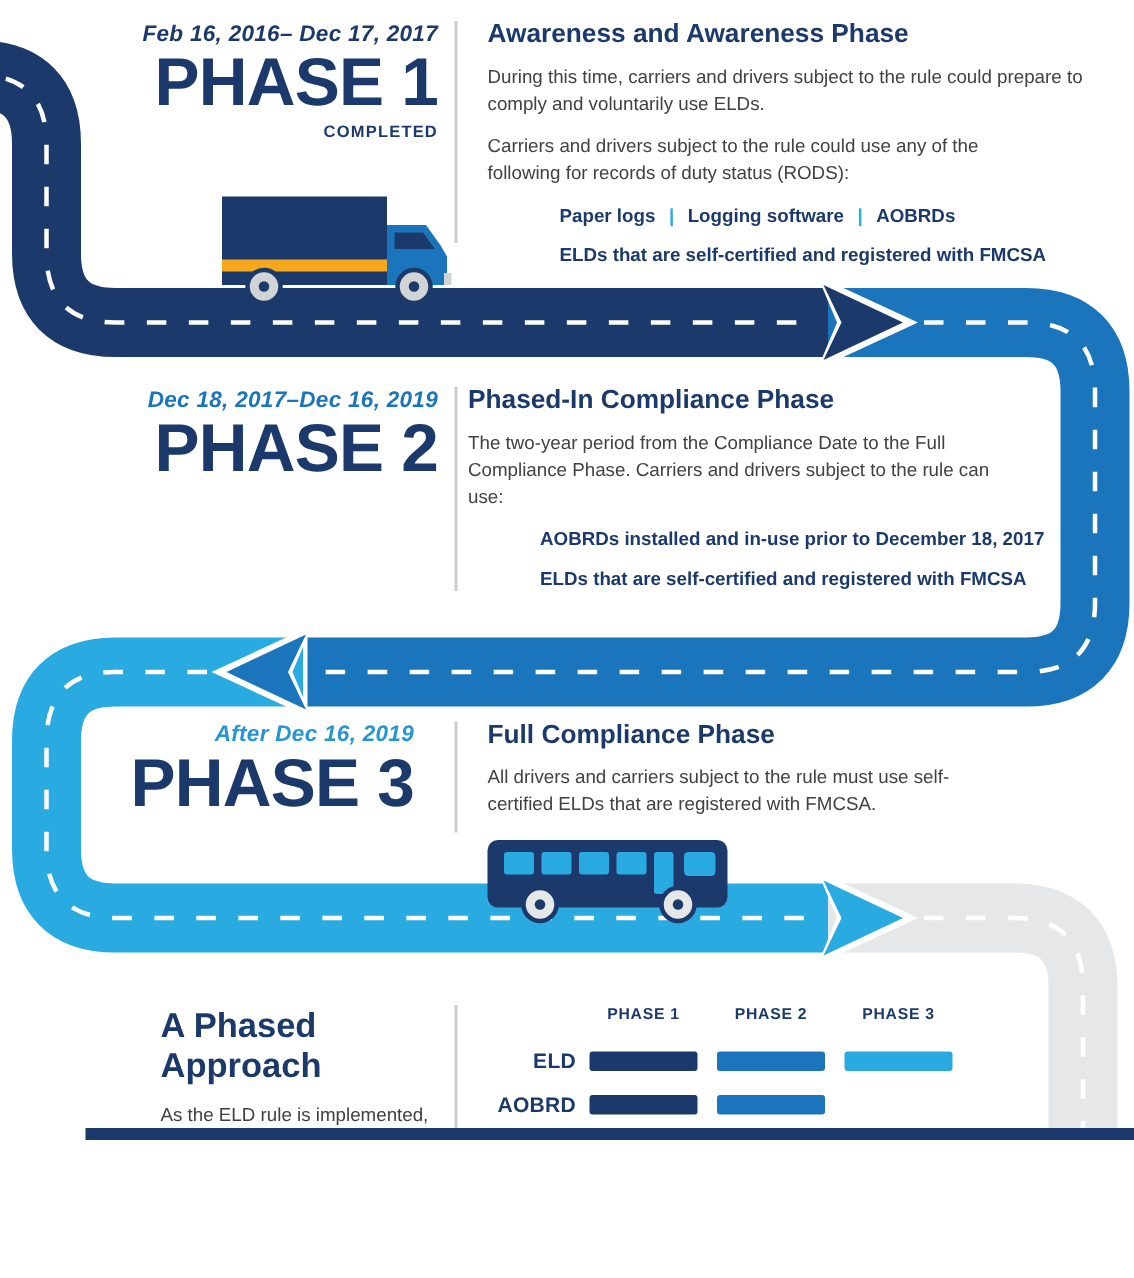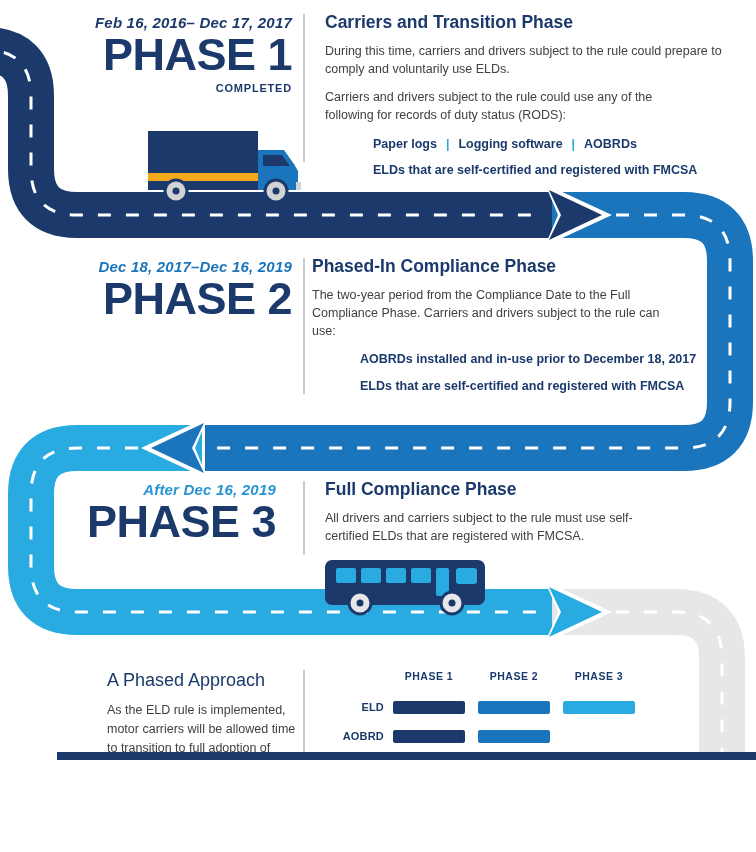--- a/index.html
+++ b/index.html
@@ -19,28 +19,28 @@
   .completed { font-size:11px; font-weight:bold; color:#1b3a6b; letter-spacing:.8px; margin-top:4px; }
 
   .divider { position:absolute; width:2px; background:#c9ccd0; z-index:1; }
 
   .right-col { width:415px; }
   .sec-title { font-size:17.5px; font-weight:bold; color:#1b3a6b; margin-bottom:9px; }
   .body-text { font-size:12.5px; color:#414042; line-height:1.45; margin-bottom:10px; }
   .bold-line { font-size:12.5px; font-weight:bold; color:#1b3a6b; line-height:1.45; margin-bottom:8px;padding-left:48px; }
   .pipe { color:#29abe2; font-weight:bold; padding:0 9px; }
 
-  .approach-title { font-size:18px; font-weight:normal; color:#1b3a6b; }
+  .approach-title { font-size:23px; font-weight:bold; color:#1b3a6b; }
   .approach-body { font-size:12.5px; color:#414042; line-height:1.5; }
 
   #phase-table { position:absolute; left:325px; top:670px; width:345px; z-index:2; }
   .pt-row { display:grid; grid-template-columns:68px 85px 85px 85px; align-items:center; min-height:29px; }
   .pt-head { min-height:23px; align-items:start; }
   .pt-col-head { font-size:10.5px; font-weight:bold; color:#1b3a6b; width:72px; text-align:center; letter-spacing:.5px; }
-  .pt-label { font-size:11px; font-weight:bold; color:#1b3a6b; text-align:right; padding-right:9px; line-height:1.15; letter-spacing:.2px; }
+  .pt-label { font-size:14px; font-weight:bold; color:#1b3a6b; text-align:right; padding-right:9px; line-height:1.15; letter-spacing:.2px; }
   .pt-bar { width:72px; height:13px; border-radius:2px; }
 
   .footnote { position:absolute; left:368px; top:816px; width:312px; text-align:center;
               font-size:9.5px; font-style:italic; color:#1b3a6b; line-height:1.4; z-index:2; }
 
   #footer-strip { position:absolute; left:57px; right:0; bottom:0; height:8px; background:#1b3a6b; z-index:4; }
 </style>
 </head>
 <body>
 
@@ -103,21 +103,21 @@
     </g>
   </svg>
 
   <div class="abs left-col" style="left:40px; top:14px;">
     <div class="date date-p1">Feb 16, 2016– Dec 17, 2017</div>
     <div class="phase-big">PHASE 1</div>
     <div class="completed">COMPLETED</div>
   </div>
   <div class="divider" style="left:303px; top:14px; height:148px;"></div>
   <div class="abs right-col" style="left:325px; top:12px;">
-    <div class="sec-title">Carriers and Transition Phase</div>
+    <div class="sec-title">Awareness and Awareness Phase</div>
     <p class="body-text" style="max-width:410px;">During this time, carriers and drivers subject to the rule could prepare to comply and voluntarily use ELDs.</p>
     <p class="body-text" style="max-width:370px;">Carriers and drivers subject to the rule could use any of the following for records of duty status (RODS):</p>
     <p class="bold-line">
       <span>Paper logs</span><span class="pipe">|</span><span>Logging software</span><span class="pipe">|</span><span>AOBRDs</span>
     </p>
     <p class="bold-line">ELDs that are self-certified and registered with FMCSA</p>
   </div>
 
   <div class="abs left-col" style="left:40px; top:258px;">
     <div class="date date-p2">Dec 18, 2017–Dec 16, 2019</div>

